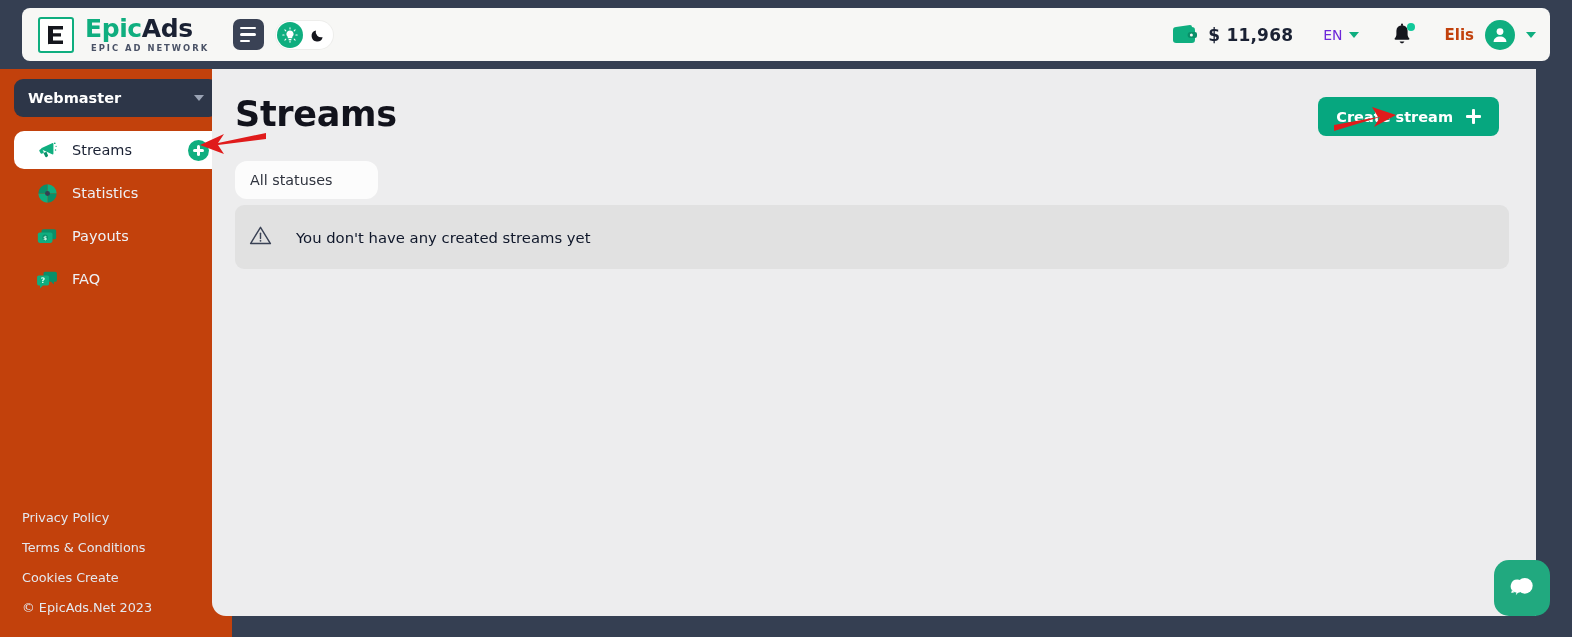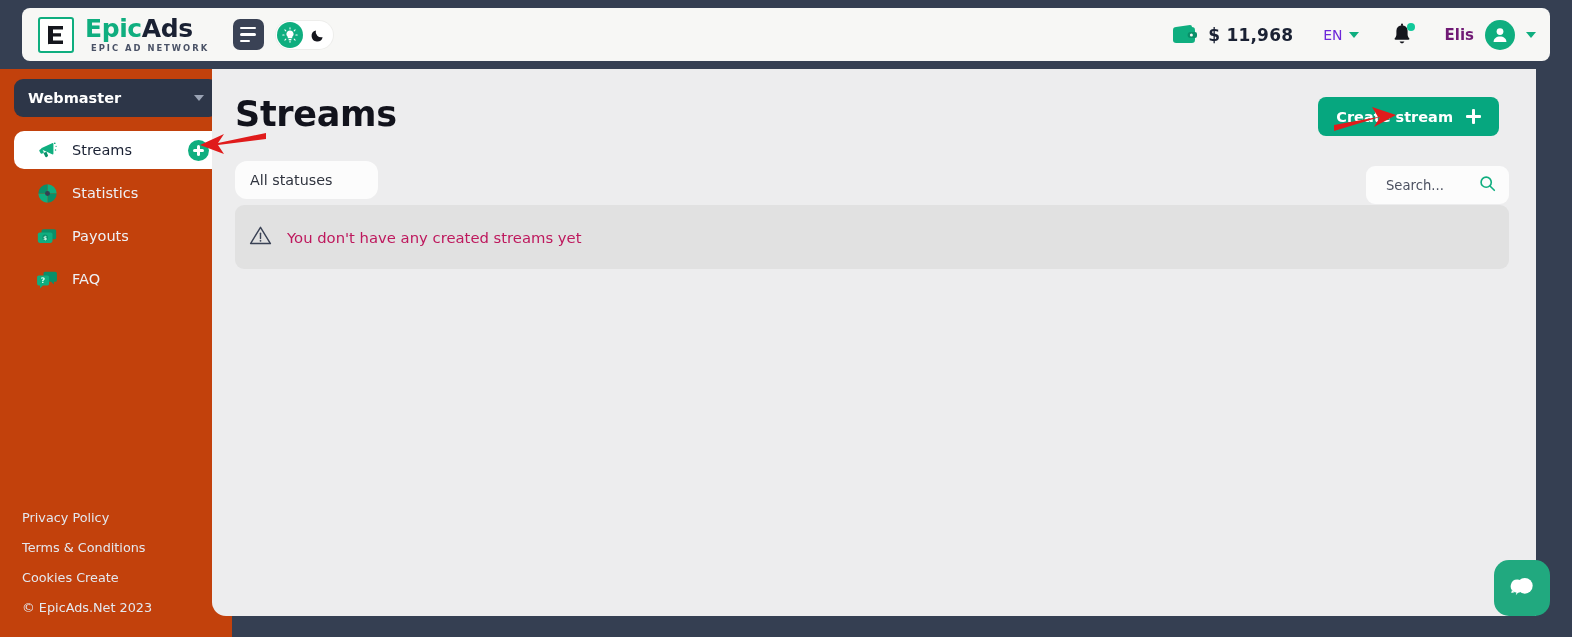--- a/index.html
+++ b/index.html
@@ -170,21 +170,21 @@
     top: 0px;
     width: 8px;
     height: 8px;
     border-radius: 50%;
     background: #12c99a;
   }
   .user-name {
     margin-left: 32px;
     font-size: 15px;
     font-weight: 700;
-    color: #701a75;
+    color: #c2410c;
     font-family: "DejaVu Sans", sans-serif;
   }
   .avatar {
     margin-left: 11px;
     width: 30px;
     height: 30px;
     border-radius: 50%;
     background: #0fae7f;
     display: flex;
     align-items: center;
@@ -413,23 +413,23 @@
     width: 1274px;
     height: 64px;
     background: #e1e1e1;
     border-radius: 9px;
     display: flex;
     align-items: center;
     padding-left: 14px;
     box-sizing: border-box;
   }
   .empty-text {
-    margin-left: 15px;
+    margin-left: 24px;
     font-size: 14.8px;
-    color: #be185d;
+    color: #0f172a;
     font-family: "DejaVu Sans", sans-serif;
   }
 
   
   .chat-widget {
     position: absolute;
     right: 22px;
     bottom: 21px;
     width: 56px;
     height: 56px;
@@ -616,29 +616,20 @@
 
   <button class="create-btn">
     <span>Create stream</span>
     <span class="create-plus"></span>
   </button>
 
   <div class="status-filter">
     <span>All statuses</span>
   </div>
 
-  <div class="search-box">
-    <input type="text" placeholder="Search..." style="">
-    <span>
-      <svg width="17" height="17" viewBox="0 0 18 18">
-        <circle cx="7.6" cy="7.6" r="5.4" fill="none" stroke="#0fae7f" stroke-width="1.7"></circle>
-        <line x1="11.6" y1="11.6" x2="16.2" y2="16.2" stroke="#0fae7f" stroke-width="1.7" stroke-linecap="round"></line>
-      </svg>
-    </span>
-  </div>
 
   <div class="empty-card">
     <span>
       <svg width="23" height="21" viewBox="0 0 24 22">
         <path d="M12 2.4 L22.4 19.4 H1.6 Z" fill="none" stroke="#3a4255" stroke-width="1.5" stroke-linejoin="round"></path>
         <line x1="12" y1="8.6" x2="12" y2="14.2" stroke="#3a4255" stroke-width="1.5" stroke-linecap="round"></line>
         <circle cx="12" cy="16.6" r="0.95" fill="#3a4255"></circle>
       </svg>
     </span>
     <span class="empty-text">You don't have any created streams yet</span>

